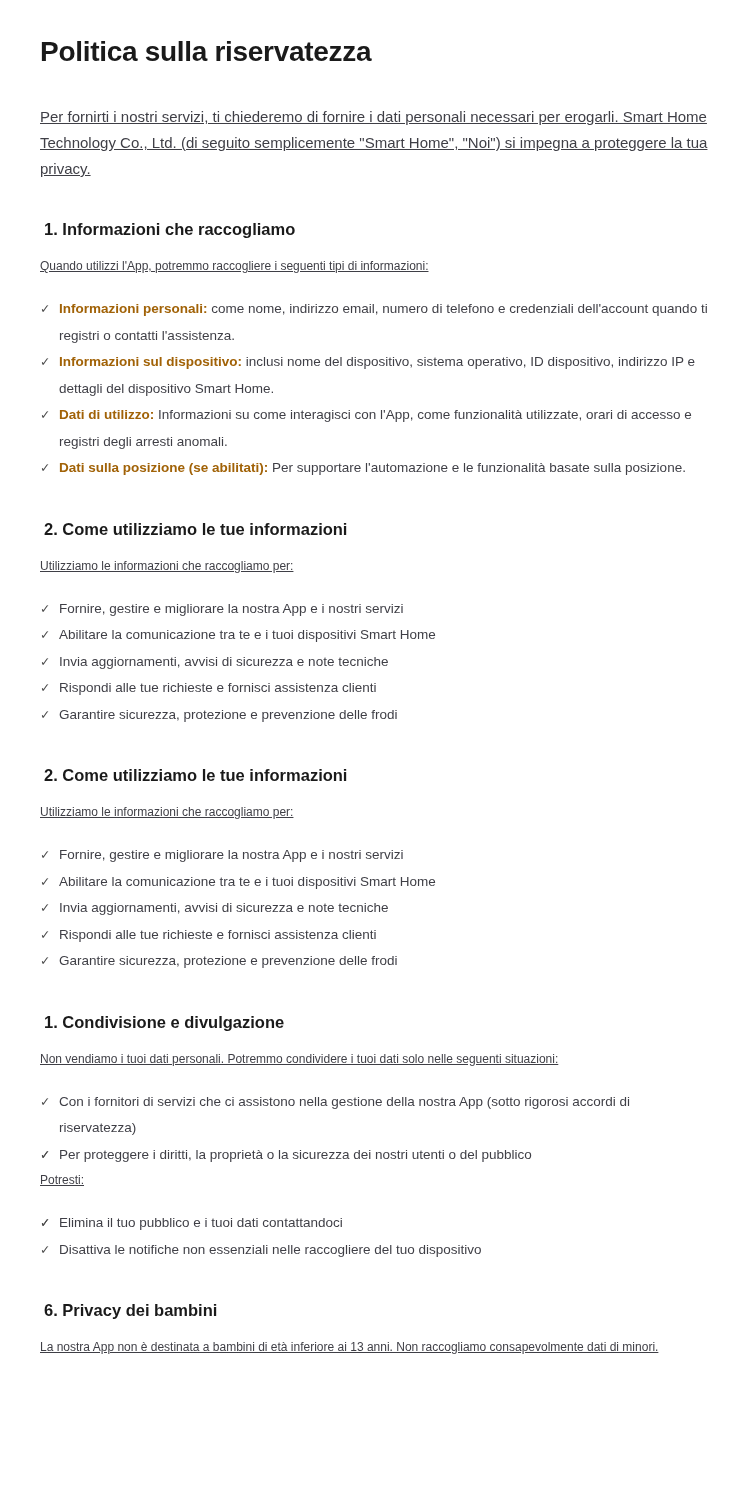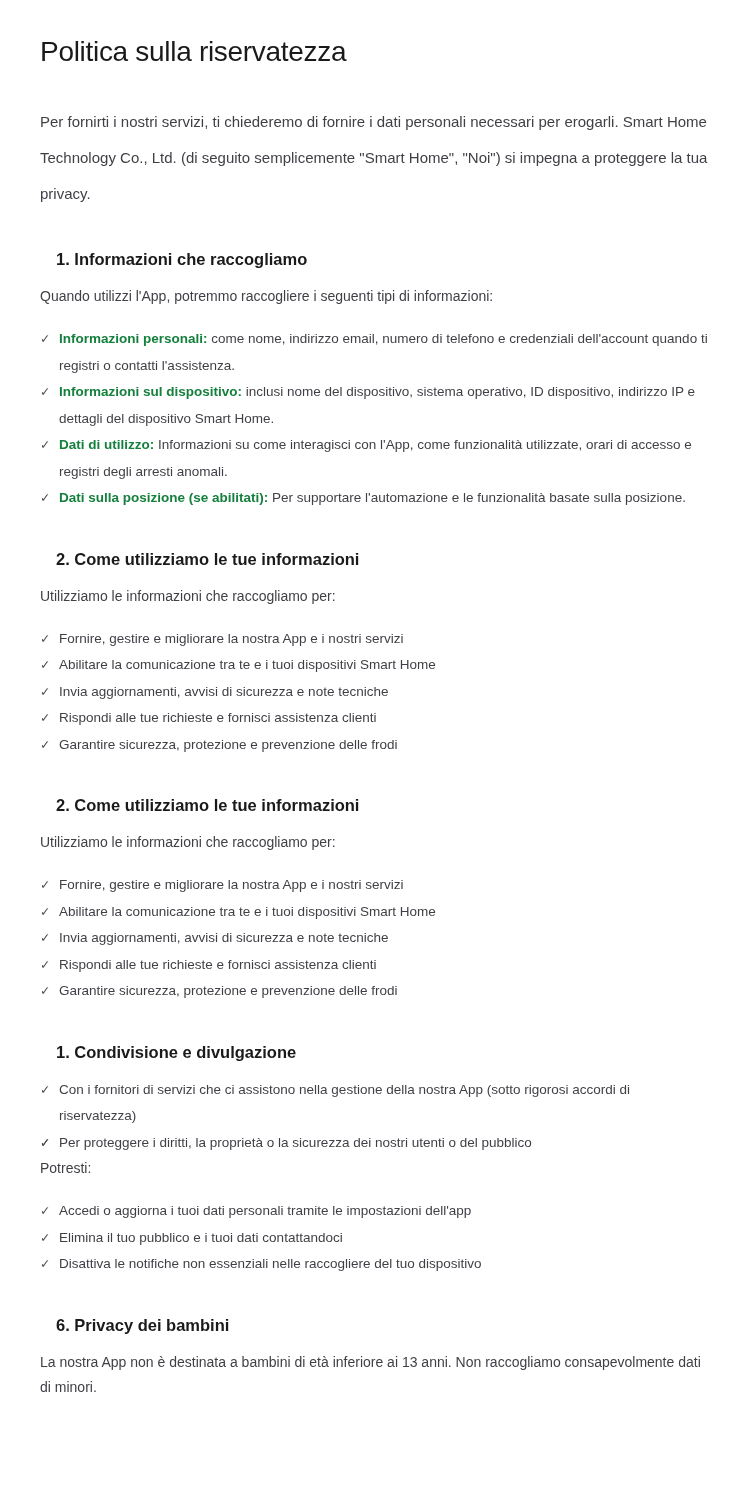--- a/index.html
+++ b/index.html
@@ -15,43 +15,45 @@
     color:var(--body);
     width:750px;
   }
   .page{
     padding:30px 40px 60px 40px;
     width:750px;
     min-height:1496px;
   }
   h1{
     font-size:28px;
-    font-weight:400;
+    font-weight:700;
     letter-spacing:-0.3px;
     color:var(--heading);
     margin:6px 0 36px 0;
     font-family:"Liberation Sans","DejaVu Sans",sans-serif;
   }
   .intro{
     font-size:15px;
-    line-height:36px;
+    line-height:26px;
     color:var(--body);
     margin-bottom:24px;
+    text-decoration:underline;
   }
   h2{
     font-size:16.5px;
     font-weight:700;
     color:var(--heading);
-    margin:38px 0 15px 16px;
+    margin:38px 0 15px 4px;
   }
   .lead{
-    font-size:14px;
+    font-size:12px;
     line-height:25px;
     color:var(--body);
     margin-bottom:17px;
+    text-decoration:underline;
   }
   ul.checklist{
     list-style:none;
     margin:0;
     padding:0;
   }
   ul.checklist li{
     position:relative;
     padding-left:19px;
     font-size:13.5px;
@@ -60,21 +62,21 @@
   }
   ul.checklist li .check{
     position:absolute;
     left:0;
     top:0;
     font-size:12.5px;
     color:var(--check);
   }
   ul.checklist li b{
     font-weight:700;
-    color:#15803d;
+    color:#a16207;
   }
 </style>
 </head>
 <body>
 
 <div class="page">
   <h1>Politica sulla riservatezza</h1>
   <p class="intro">Per fornirti i nostri servizi, ti chiederemo di fornire i dati personali necessari per erogarli. Smart Home Technology Co., Ltd. (di seguito semplicemente "Smart Home", "Noi") si impegna a proteggere la tua privacy.</p>
   <div>
   <section class="policy-section">
@@ -110,32 +112,33 @@
           <li class="item"><span class="check">✓</span><span>Abilitare la comunicazione tra te e i tuoi dispositivi Smart Home</span></li>
           <li class="item"><span class="check">✓</span><span>Invia aggiornamenti, avvisi di sicurezza e note tecniche</span></li>
           <li class="item"><span class="check">✓</span><span>Rispondi alle tue richieste e fornisci assistenza clienti</span></li>
           <li class="item"><span class="check">✓</span><span>Garantire sicurezza, protezione e prevenzione delle frodi</span></li>
         </ul>
 
   </section>
 
   <section class="policy-section">
     <h2>1. Condivisione e divulgazione</h2>
+    <p class="lead">Non vendiamo i tuoi dati personali. Potremmo condividere i tuoi dati solo nelle seguenti situazioni:</p>
     <ul class="checklist">
           <li class="item"><span class="check">✓</span><span>Con i fornitori di servizi che ci assistono nella gestione della nostra App (sotto rigorosi accordi di riservatezza)</span></li>
           <li class="item"><span class="check">✓</span></li>
           <li class="item"><span class="check">✓</span><span>Per proteggere i diritti, la proprietà o la sicurezza dei nostri utenti o del pubblico</span></li>
         </ul>
 
   </section>
 
   <section class="policy-section">
     <p class="lead">Potresti:</p>
     <ul class="checklist">
-          <li class="item"><span class="check">✓</span><span>Accedi o aggiorna i tuoi dati personali tramite le impostazioni dell'app</span></li>
+          <li class="item"><span class="check">✓</span></li>
           <li class="item"><span class="check">✓</span><span>Elimina il tuo pubblico e i tuoi dati contattandoci</span></li>
           <li class="item"><span class="check">✓</span><span>Disattiva le notifiche non essenziali nelle raccogliere del tuo dispositivo</span></li>
         </ul>
 
   </section>
 
   <section class="policy-section">
     <h2>6. Privacy dei bambini</h2>
     <p class="lead">La nostra App non è destinata a bambini di età inferiore ai 13 anni. Non raccogliamo consapevolmente dati di minori.</p>
 

